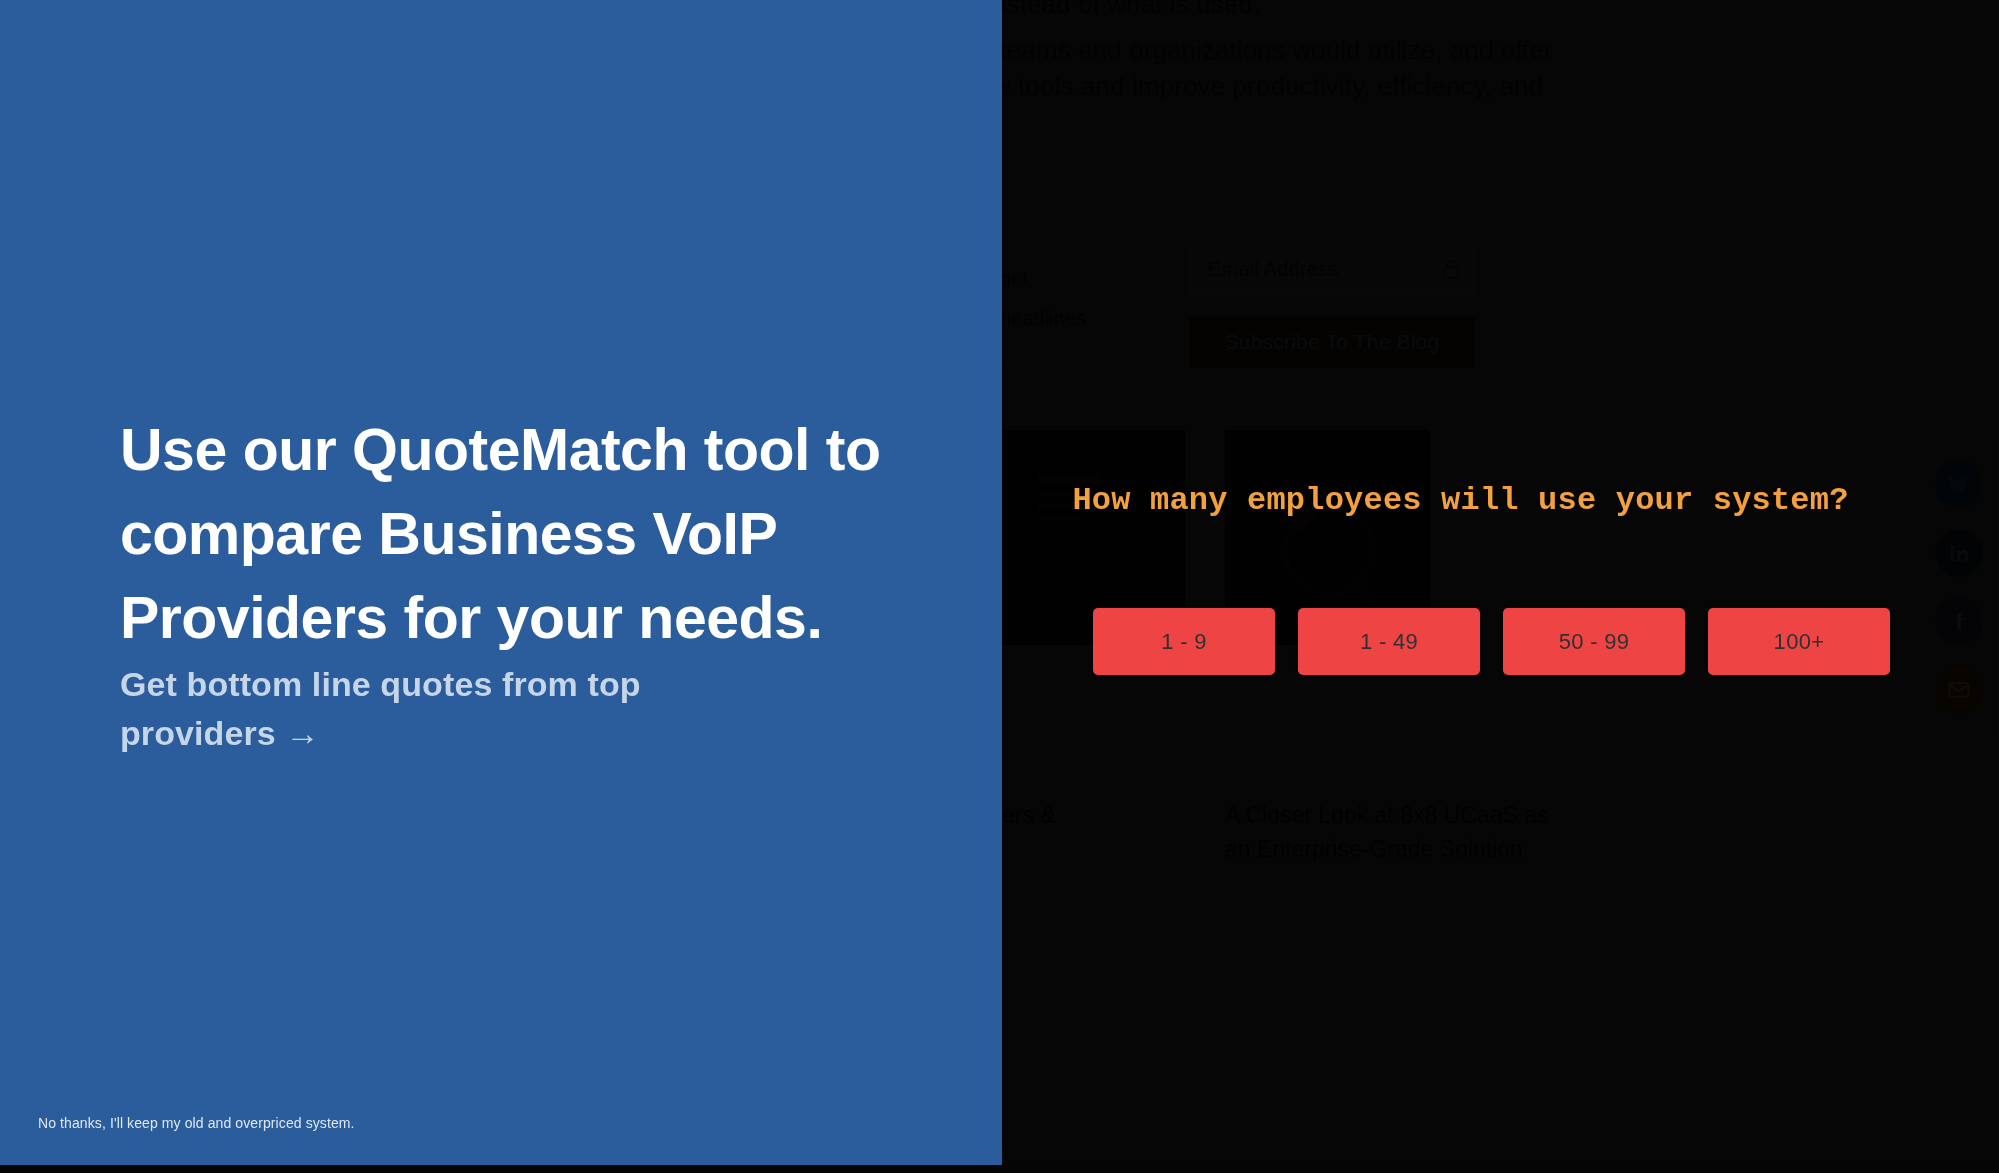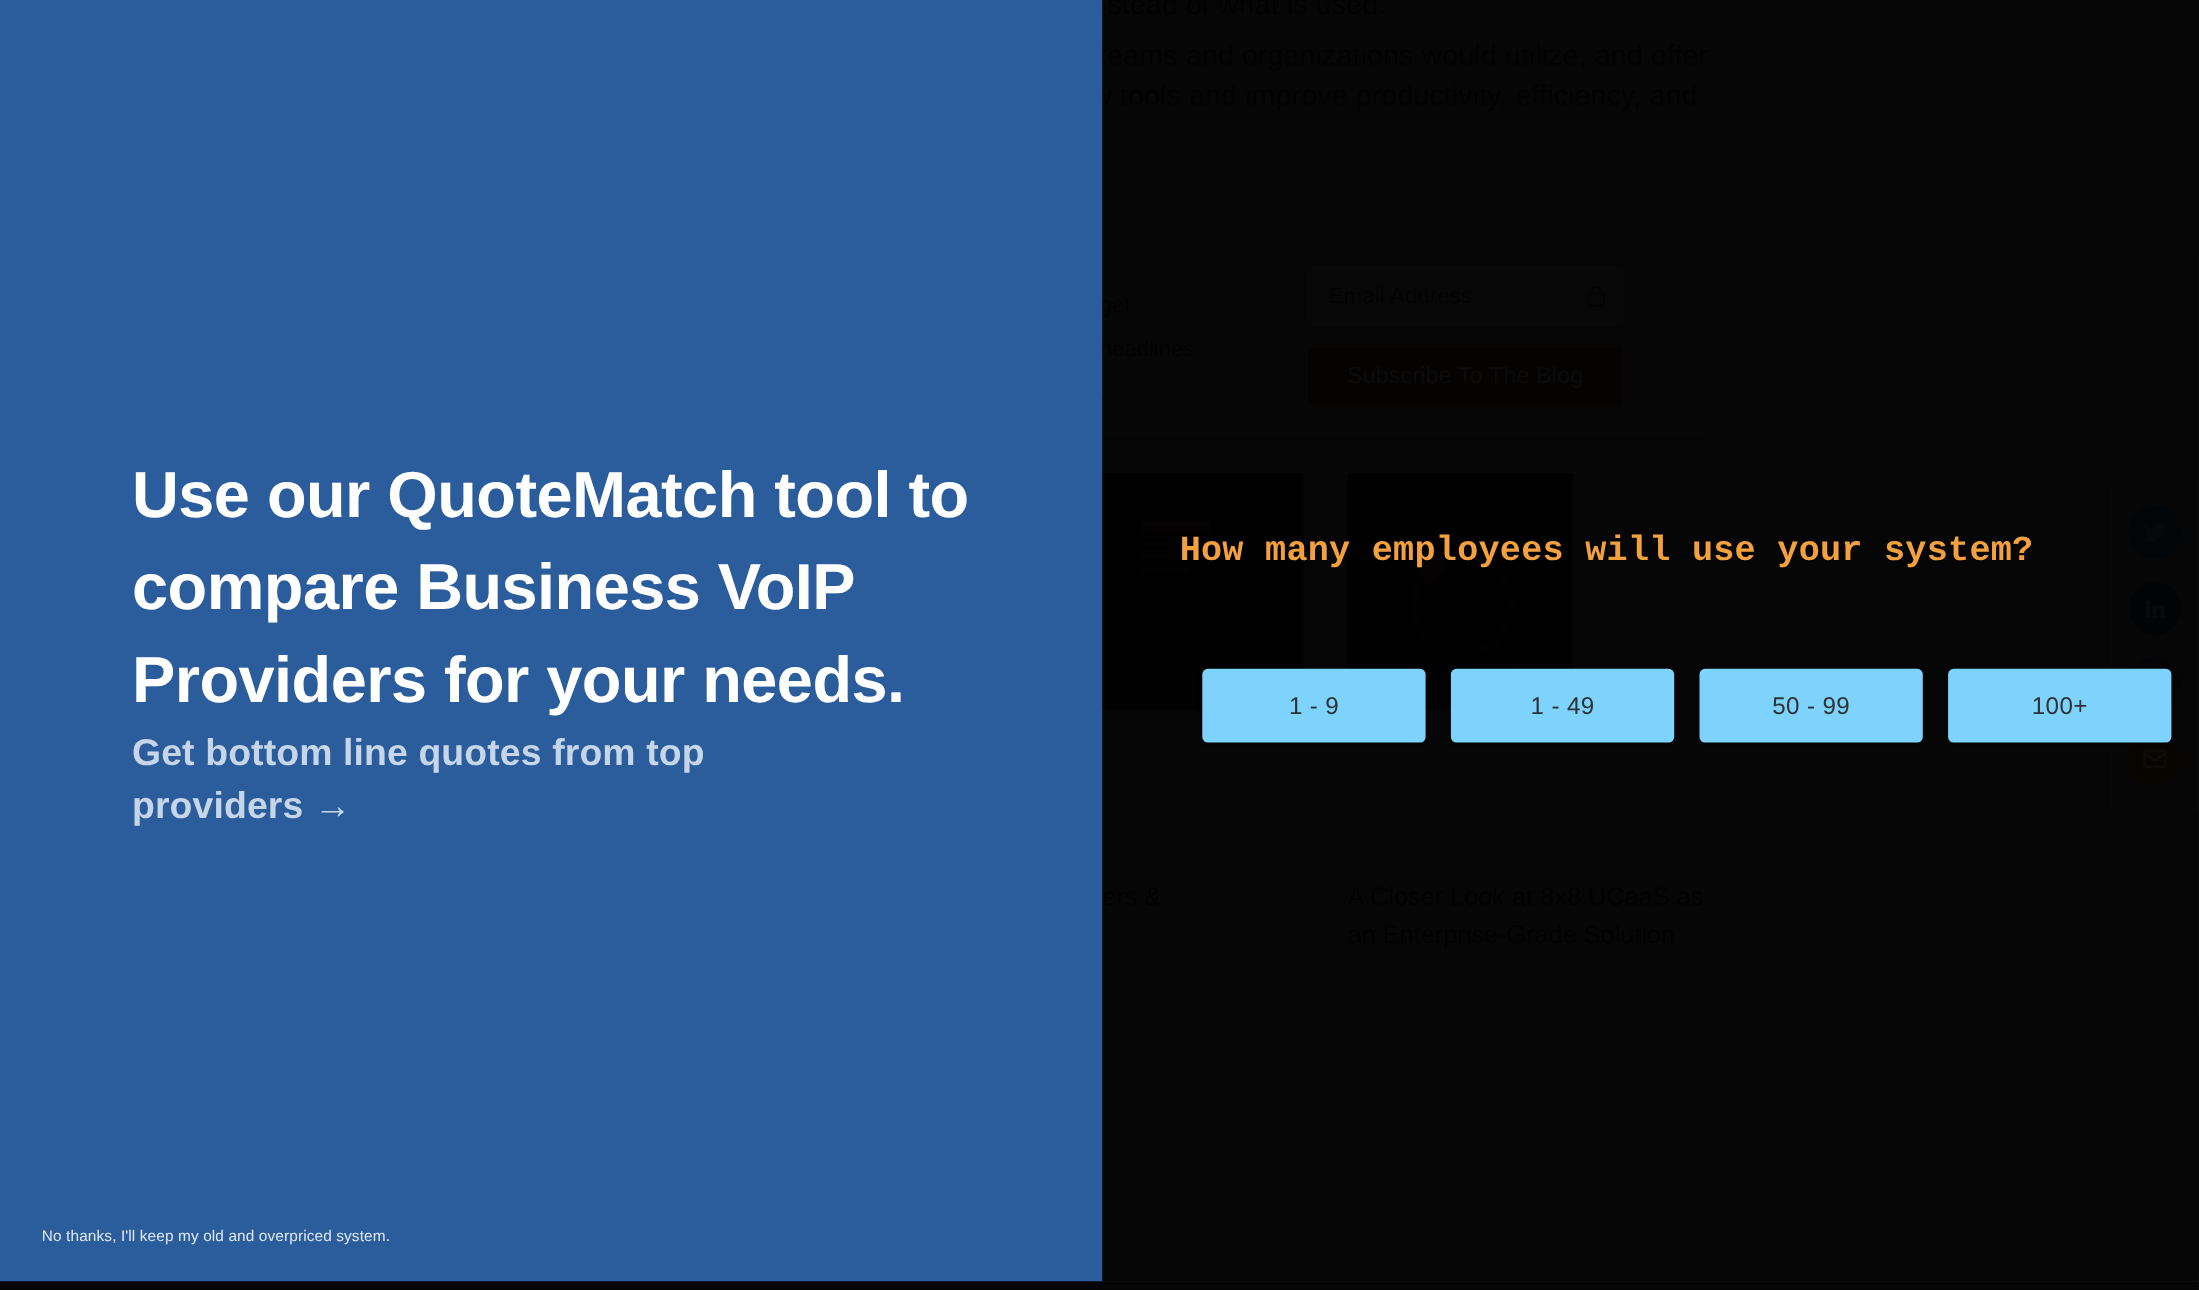--- a/index.html
+++ b/index.html
@@ -189,23 +189,23 @@
 
   #employee-options {
     position: absolute;
     left: 91px;
     top: 608px;
     display: flex;
     gap: 23px;
     pointer-events: auto;
   }
   .emp-option {
-    width: 203px;
+    width: 182px;
     height: 67px;
-    background: #7dd3fc;
+    background: #ef4444;
     border: none;
     border-radius: 5px;
     color: #2f3234;
     font-size: 22px;
     font-family: "Liberation Sans", sans-serif;
     letter-spacing: .3px;
     cursor: pointer;
     box-shadow: 0 1px 3px rgba(0,0,0,.35);
   }
 

